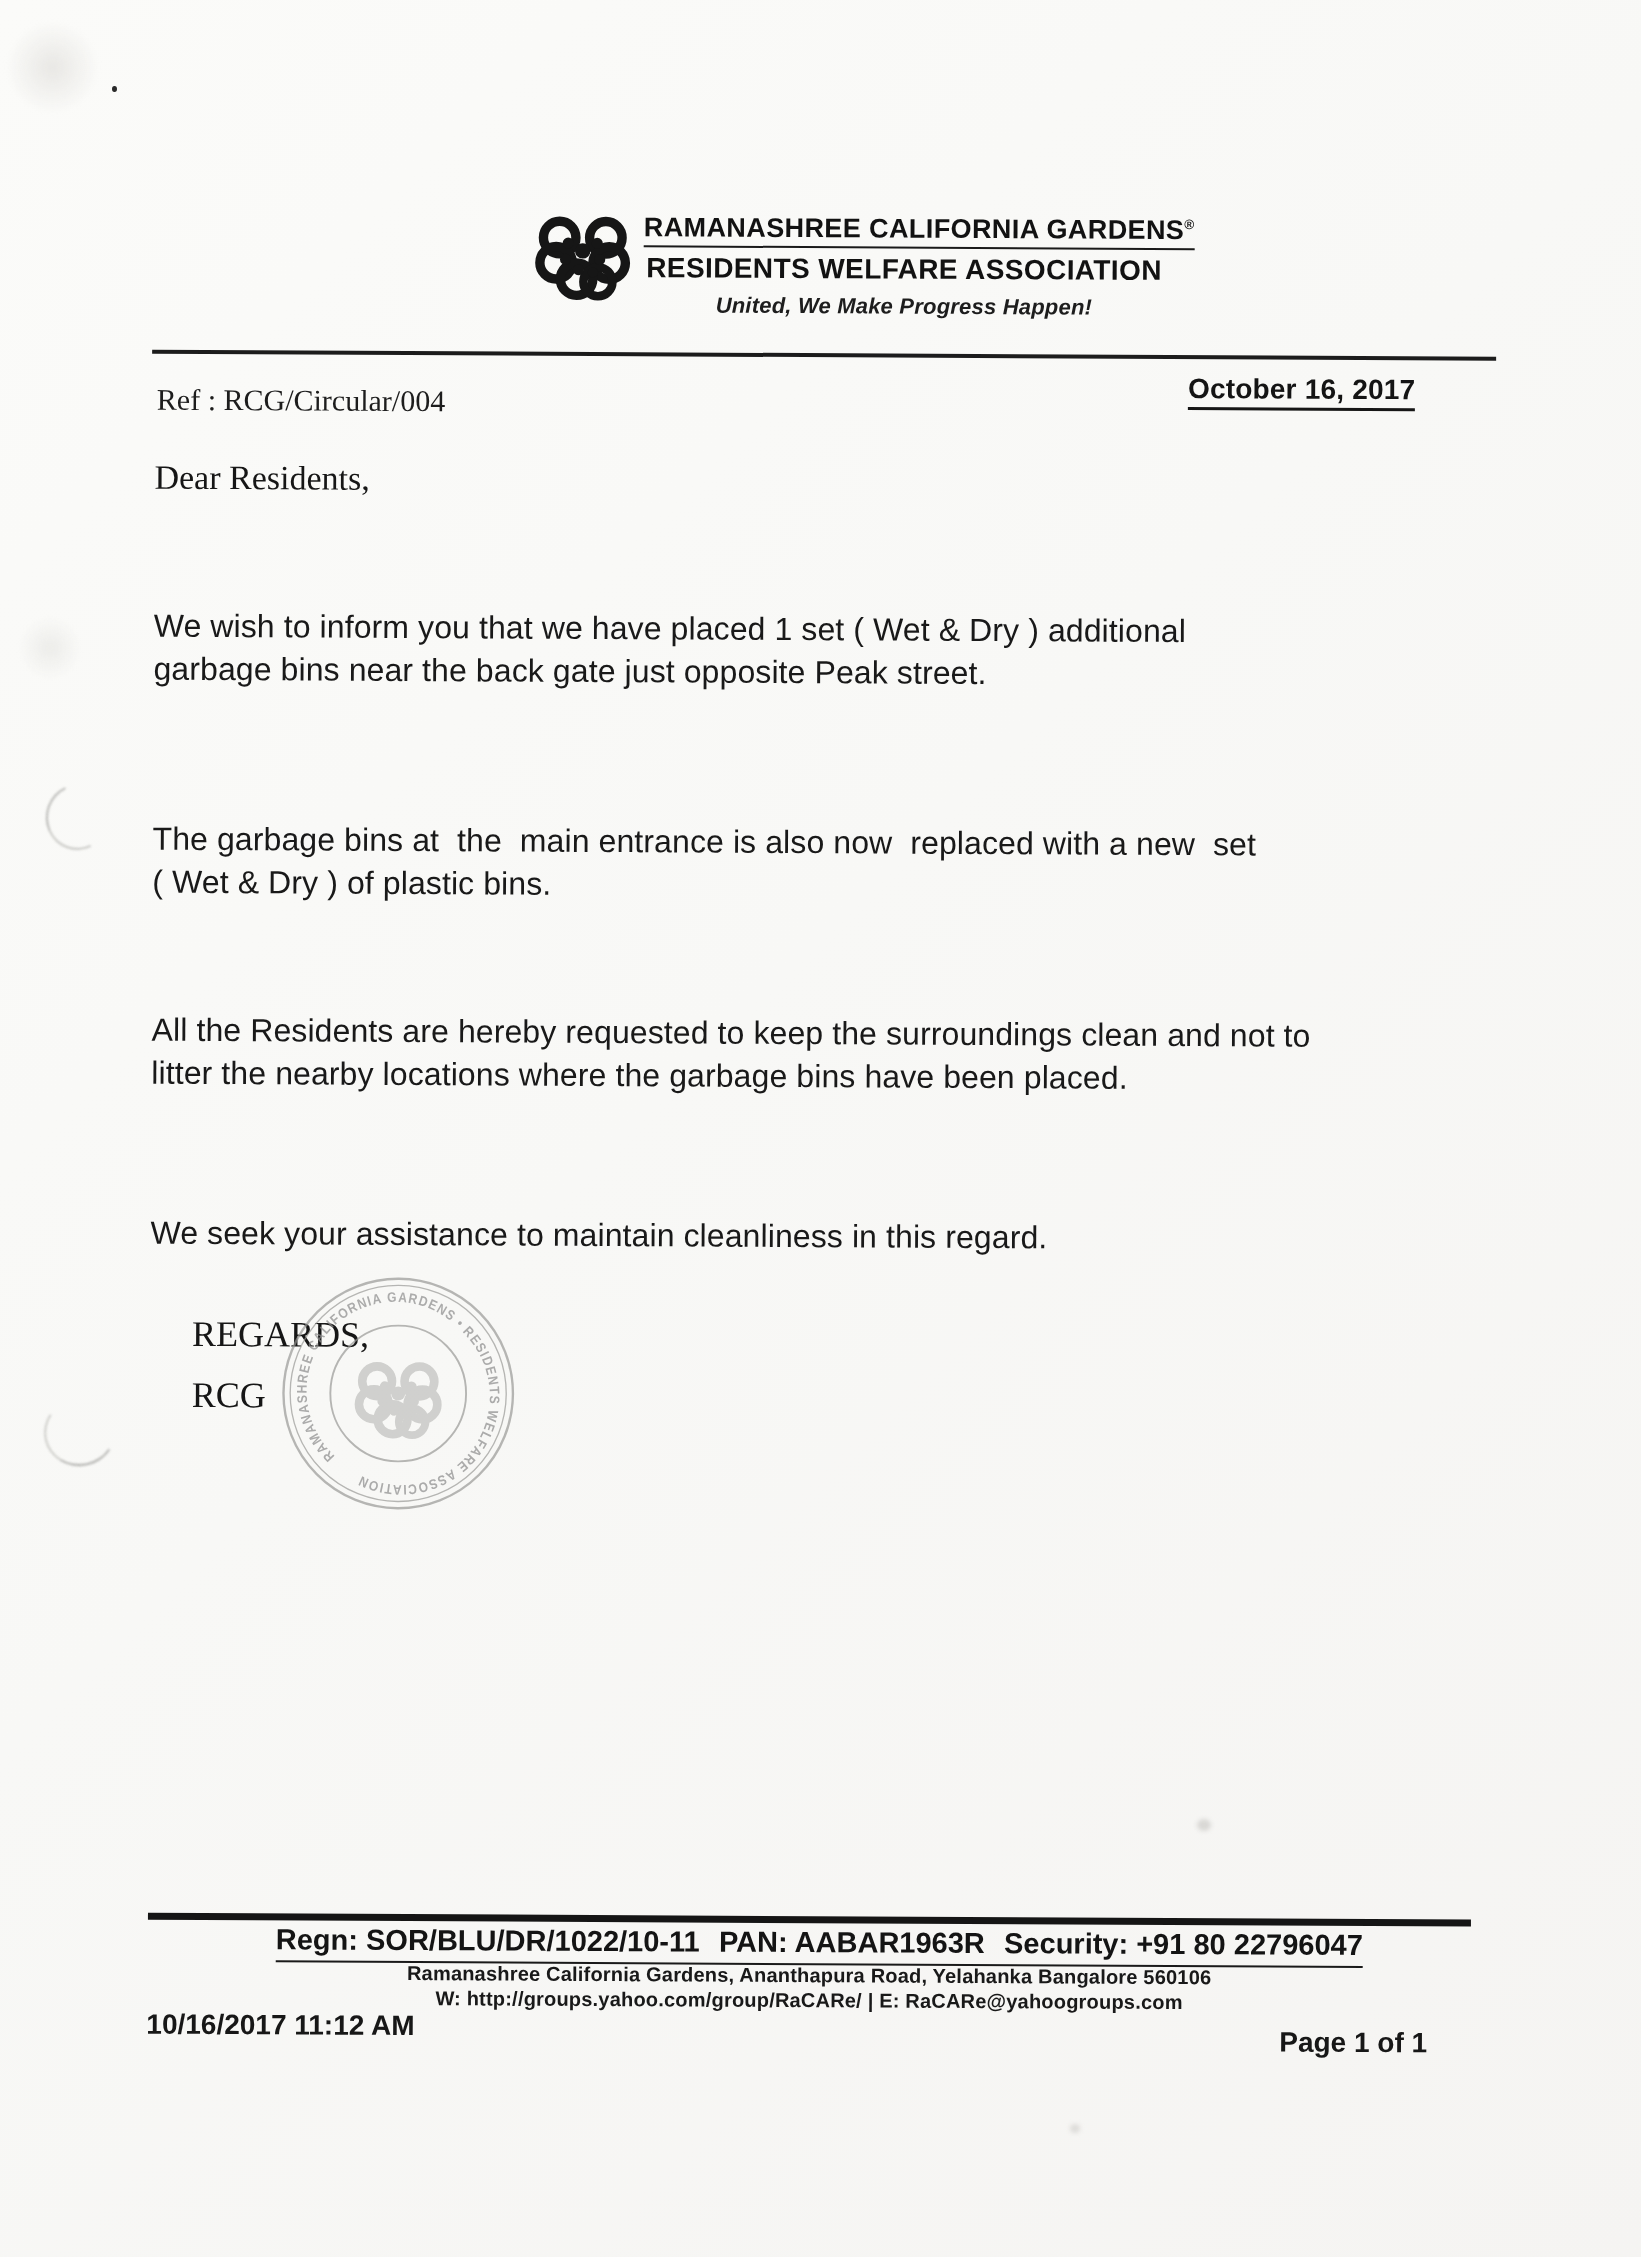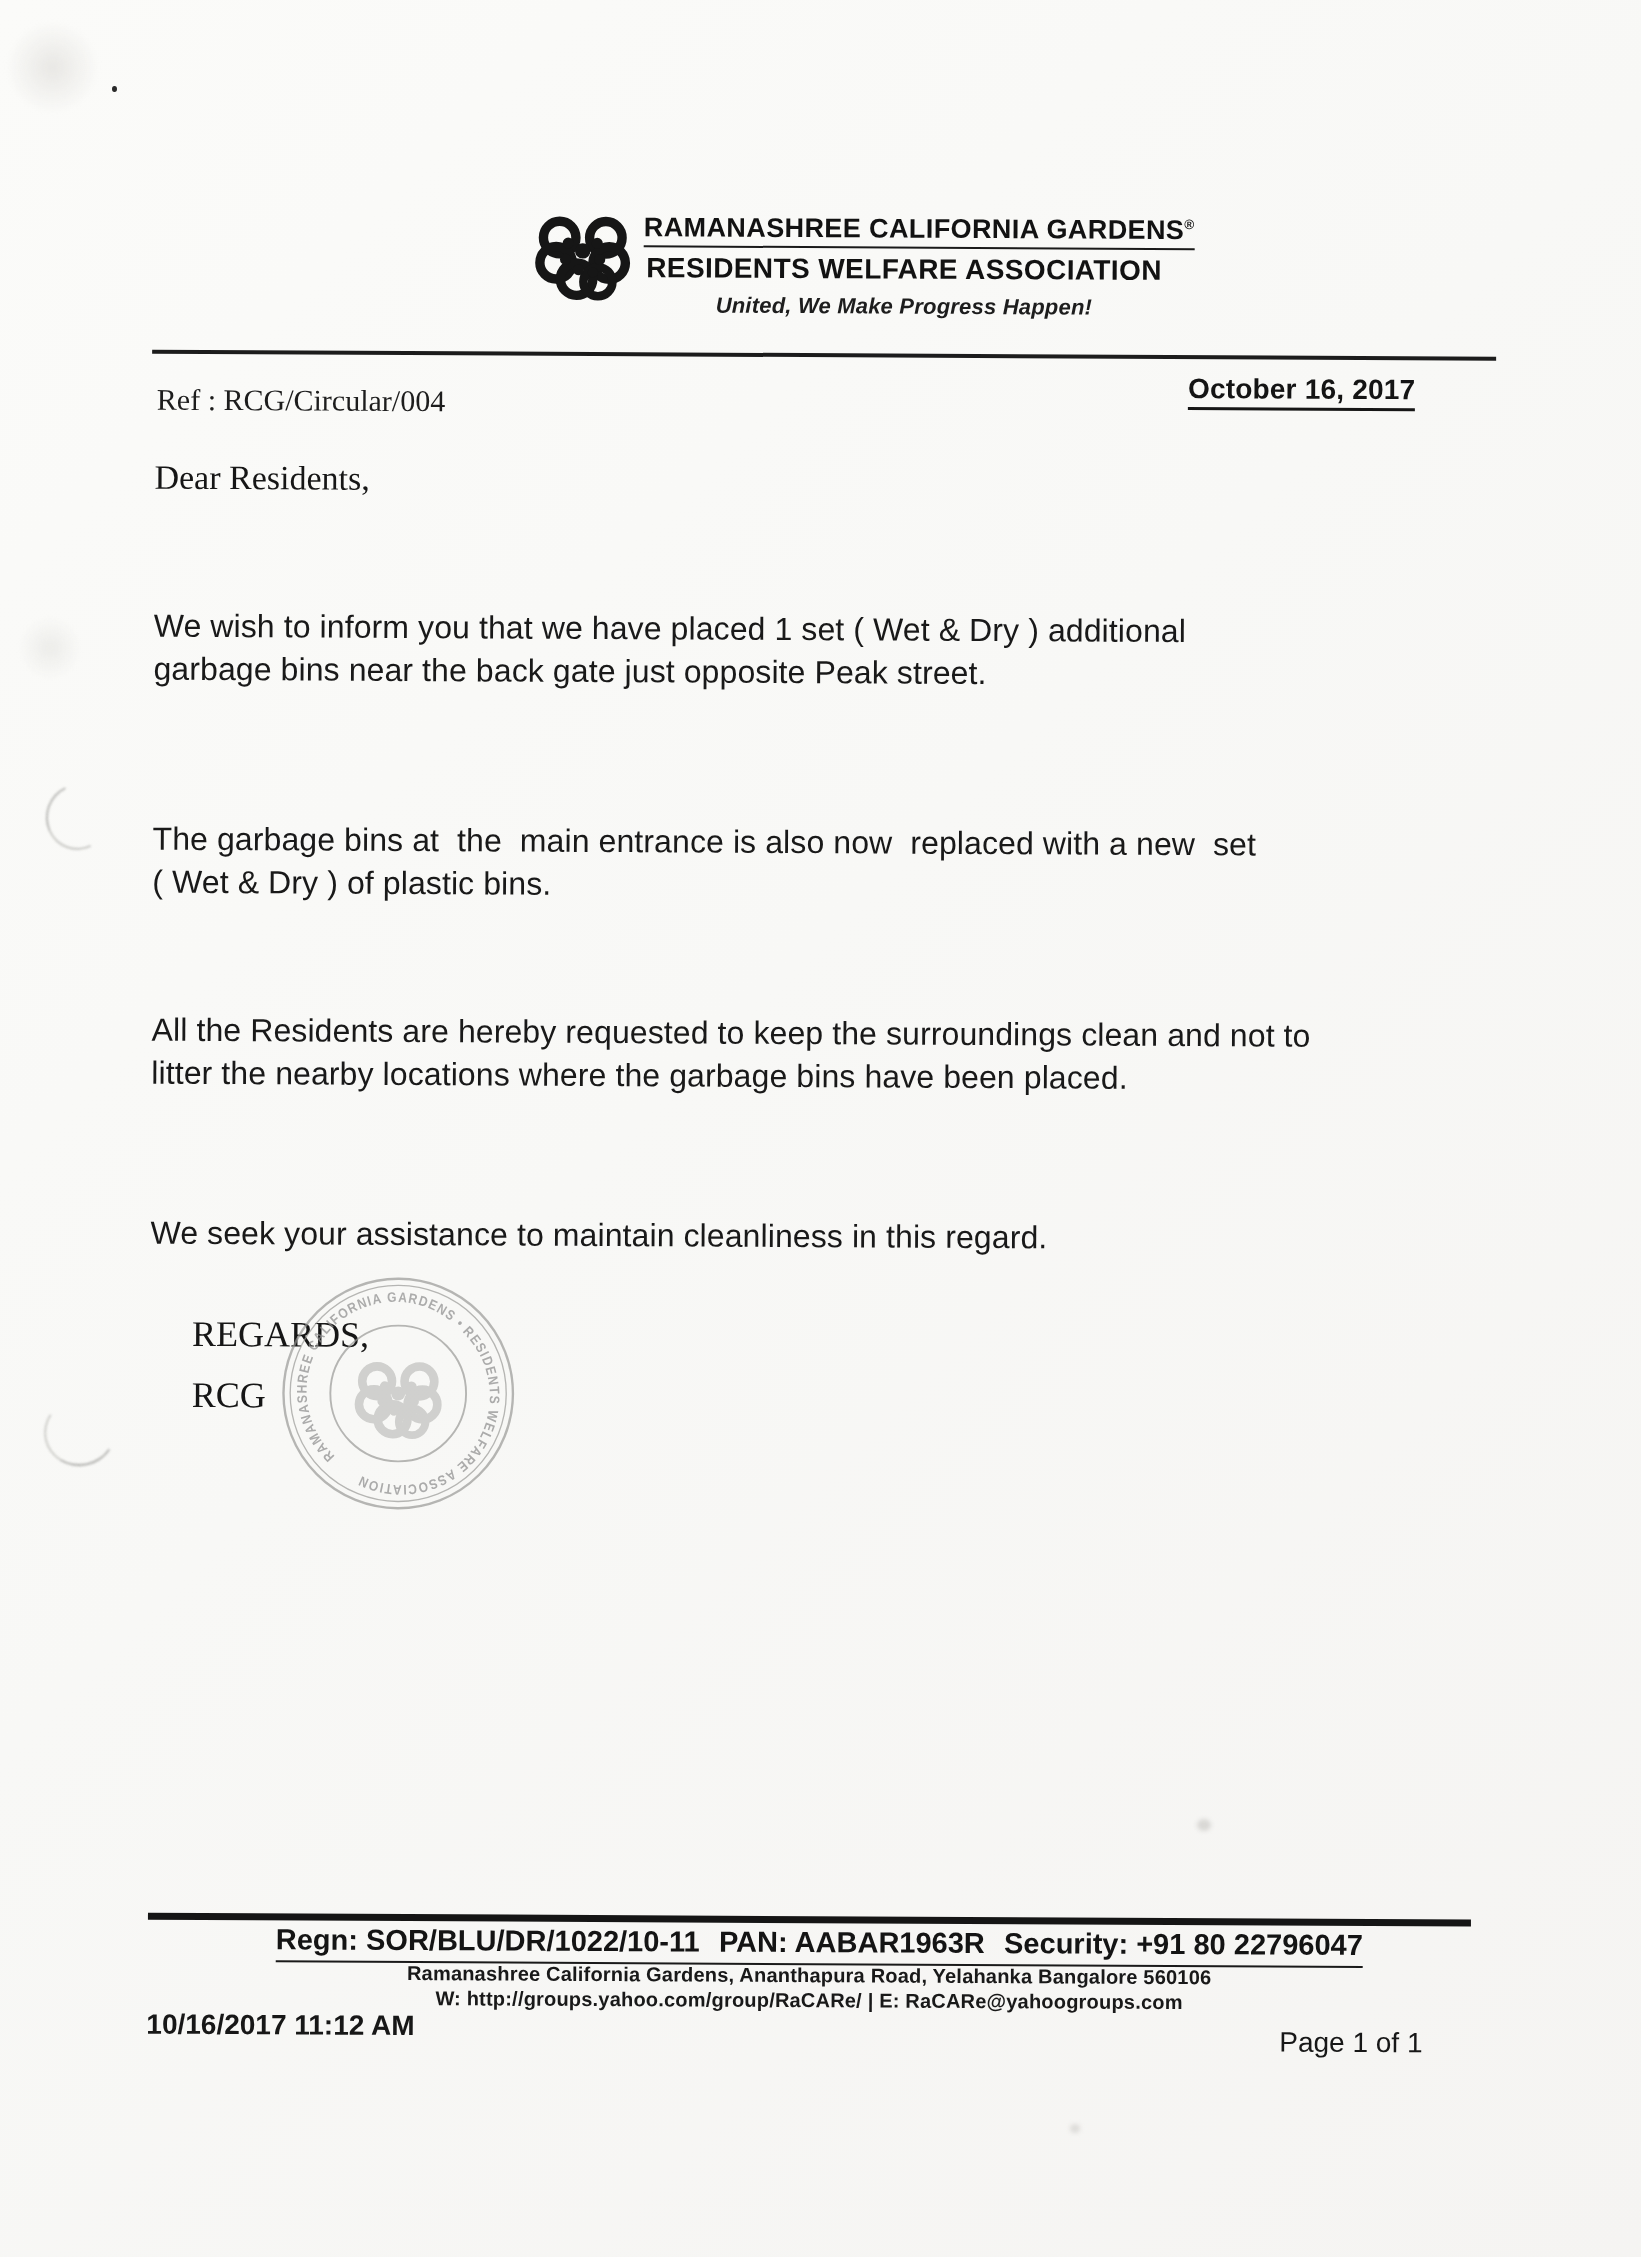--- a/index.html
+++ b/index.html
@@ -93,21 +93,21 @@
     white-space:nowrap;
   }
   .foot-address{top:1962px;}
   .foot-contact{top:1987px;}
   .foot-printed{
     position:absolute;left:157px;top:2010px;
     font-size:28px;font-weight:bold;color:#171717;white-space:nowrap;
   }
   .foot-page{
     position:absolute;left:1290px;top:2022px;
-    font-size:28px;font-weight:normal;color:#171717;white-space:nowrap;
+    font-size:28px;font-weight:bold;color:#171717;white-space:nowrap;
   }
   
   .punch-arc{
     position:absolute;border-radius:50%;
     border:2.9px solid transparent;
     filter:blur(1px);
   }
   .punch-1{
     left:46px;top:784px;width:60px;height:62px;
     border-left-color:#b9b9b6;border-bottom-color:#c6c6c2;

